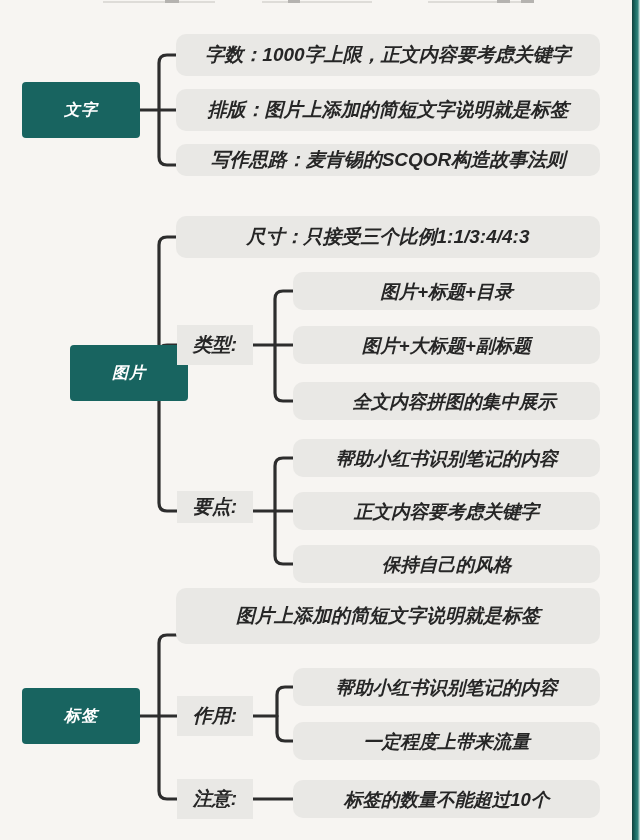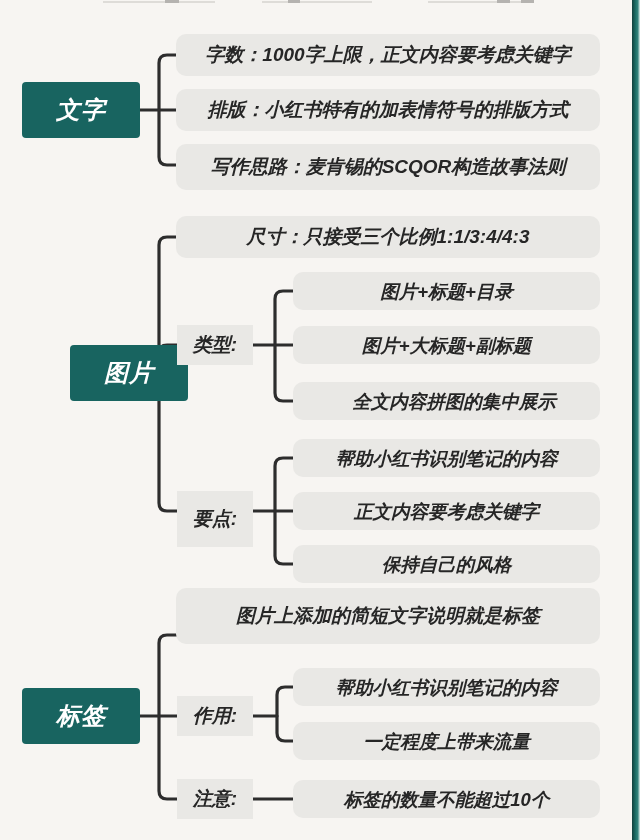--- a/index.html
+++ b/index.html
@@ -27,21 +27,21 @@
     display:flex;align-items:center;justify-content:center;
     box-sizing:border-box;
     text-align:center;
     white-space:nowrap;
     font-style:italic;
   }
   .node{
     background:#186460;
     color:#ffffff;
     border-radius:4px;
-    font-size:24px;
+    font-size:16px;
     font-weight:bold;
     letter-spacing:1px;
   }
   .leaf{
     background:#e9e8e5;
     color:#262626;
     border-radius:10px;
     font-size:19px;
     font-weight:600;
   }
@@ -100,31 +100,31 @@
     <path d="M253 716 L277 716"></path>
     <path d="M293 687 L285 687 Q277 687 277 695 L277 733 Q277 741 285 741 L293 741"></path>
     <path d="M253 799 L293 799"></path>
   </svg>
 
   <div class="box node" style="left:22px;top:82px;width:118px;height:56px;">文字</div>
   <div class="box node" style="left:22px;top:345px;width:118px;height:56px;margin-left:48px;">图片</div>
   <div class="box node" style="left:22px;top:688px;width:118px;height:56px;">标签</div>
 
   <div class="box leaf" style="left:176px;top:34px;width:424px;height:42px;">字数：1000字上限，正文内容要考虑关键字</div>
-  <div class="box leaf" style="left:176px;top:89px;width:424px;height:42px;">排版：小红书特有的加表情符号的排版方式</div>
-  <div class="box leaf" style="left:176px;top:144px;width:424px;height:46px;">写作思路：麦肯锡的SCQOR构造故事法则</div>
+  <div class="box leaf" style="left:176px;top:89px;width:424px;height:42px;">排版：图片上添加的简短文字说明就是标签</div>
+  <div class="box leaf" style="left:176px;top:144px;width:424px;height:32px;">写作思路：麦肯锡的SCQOR构造故事法则</div>
 
   <div class="box leaf" style="left:176px;top:216px;width:424px;height:42px;">尺寸：只接受三个比例1:1/3:4/4:3</div>
 
   <div class="box label-box" style="left:177px;top:325px;width:76px;height:40px;">类型:</div>
   <div class="box leaf small" style="left:293px;top:272px;width:307px;height:38px;">图片+标题+目录</div>
   <div class="box leaf small" style="left:293px;top:326px;width:307px;height:38px;">图片+大标题+副标题</div>
   <div class="box leaf small" style="left:293px;top:382px;width:307px;height:38px;padding-left:15px;">全文内容拼图的集中展示</div>
 
-  <div class="box label-box" style="left:177px;top:491px;width:76px;height:56px;">要点:</div>
+  <div class="box label-box" style="left:177px;top:491px;width:76px;height:32px;">要点:</div>
   <div class="box leaf small" style="left:293px;top:439px;width:307px;height:38px;">帮助小红书识别笔记的内容</div>
   <div class="box leaf small" style="left:293px;top:492px;width:307px;height:38px;">正文内容要考虑关键字</div>
   <div class="box leaf small" style="left:293px;top:545px;width:307px;height:38px;">保持自己的风格</div>
 
   <div class="box leaf" style="left:176px;top:588px;width:424px;height:56px;">图片上添加的简短文字说明就是标签</div>
 
   <div class="box label-box" style="left:177px;top:696px;width:76px;height:40px;">作用:</div>
   <div class="box leaf small" style="left:293px;top:668px;width:307px;height:38px;">帮助小红书识别笔记的内容</div>
   <div class="box leaf small" style="left:293px;top:722px;width:307px;height:38px;">一定程度上带来流量</div>
 

